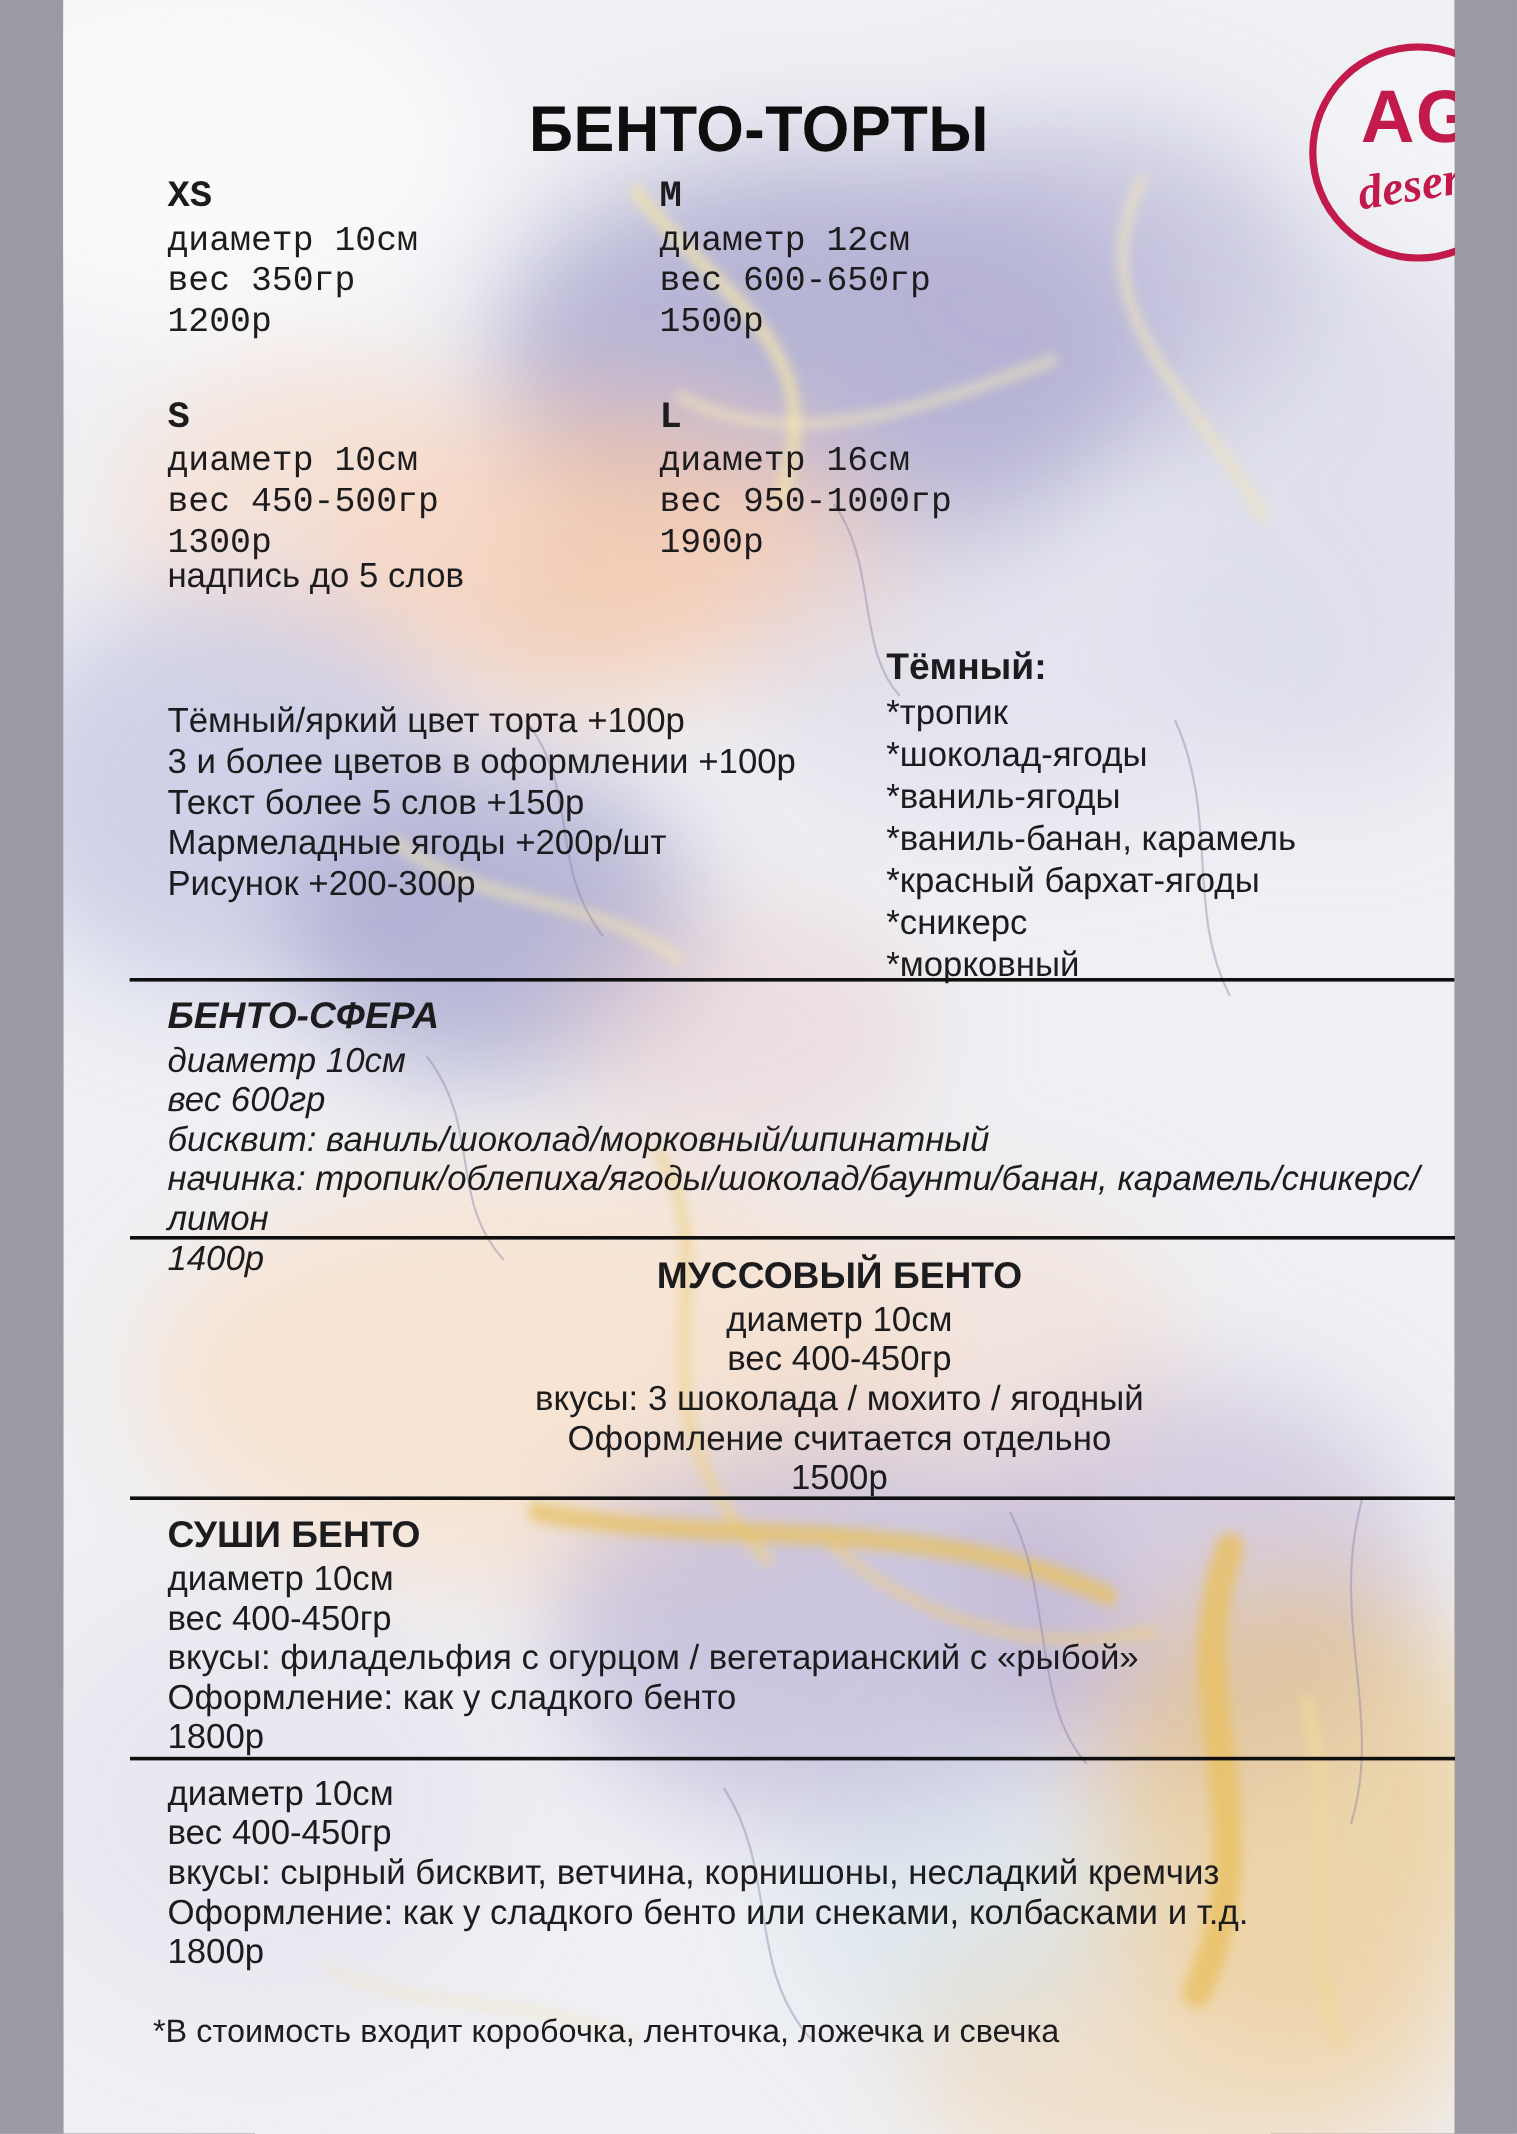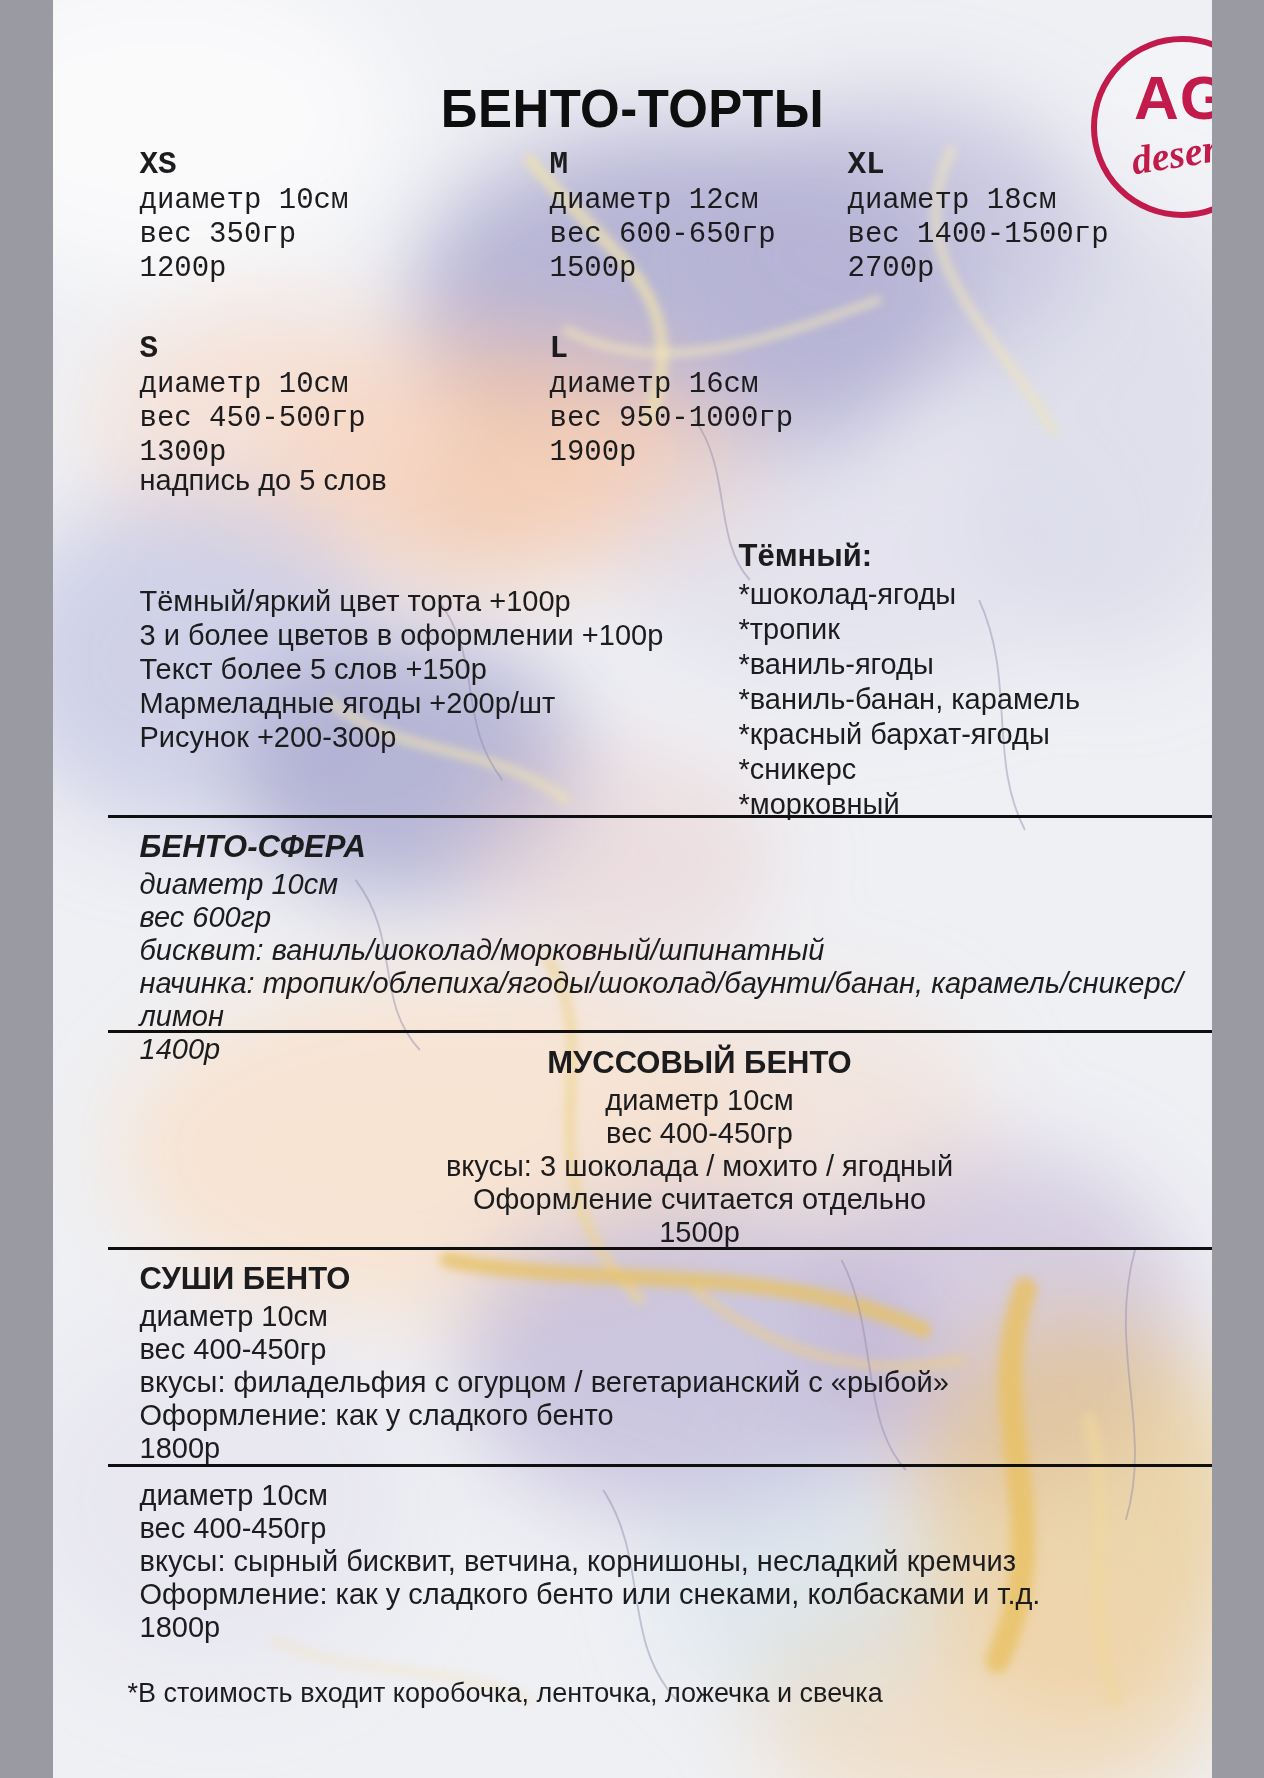--- a/index.html
+++ b/index.html
@@ -139,26 +139,20 @@
     <div>диаметр 10см</div>
     <div>вес 350гр</div>
     <div>1200р</div>
   </div>
   <div class="size size-m">
     <div class="lbl">M</div>
     <div>диаметр 12см</div>
     <div>вес 600-650гр</div>
     <div>1500р</div>
   </div>
-  <div class="size size-xl">
-    <div class="lbl">XL</div>
-    <div>диаметр 18см</div>
-    <div>вес 1400-1500гр</div>
-    <div>2700р</div>
-  </div>
   <div class="size size-s">
     <div class="lbl">S</div>
     <div>диаметр 10см</div>
     <div>вес 450-500гр</div>
     <div>1300р</div>
   </div>
   <div class="size size-l">
     <div class="lbl">L</div>
     <div>диаметр 16см</div>
     <div>вес 950-1000гр</div>
@@ -172,22 +166,22 @@
   <div class="extras">
     <div>Тёмный/яркий цвет торта +100р</div>
     <div>3 и более цветов в оформлении +100р</div>
     <div>Текст более 5 слов +150р</div>
     <div>Мармеладные ягоды +200р/шт</div>
     <div>Рисунок +200-300р</div>
   </div>
 
   <div class="flavors">
     <div class="hdr">Тёмный:</div>
+    <div>*тропик</div>
     <div>*шоколад-ягоды</div>
-    <div>*тропик</div>
     <div>*ваниль-ягоды</div>
     <div>*ваниль-банан, карамель</div>
     <div>*красный бархат-ягоды</div>
     <div>*сникерс</div>
     <div>*морковный</div>
   </div>
 
   <div class="rule rule-1"></div>
   <div class="rule rule-2"></div>
   <div class="rule rule-3"></div>

